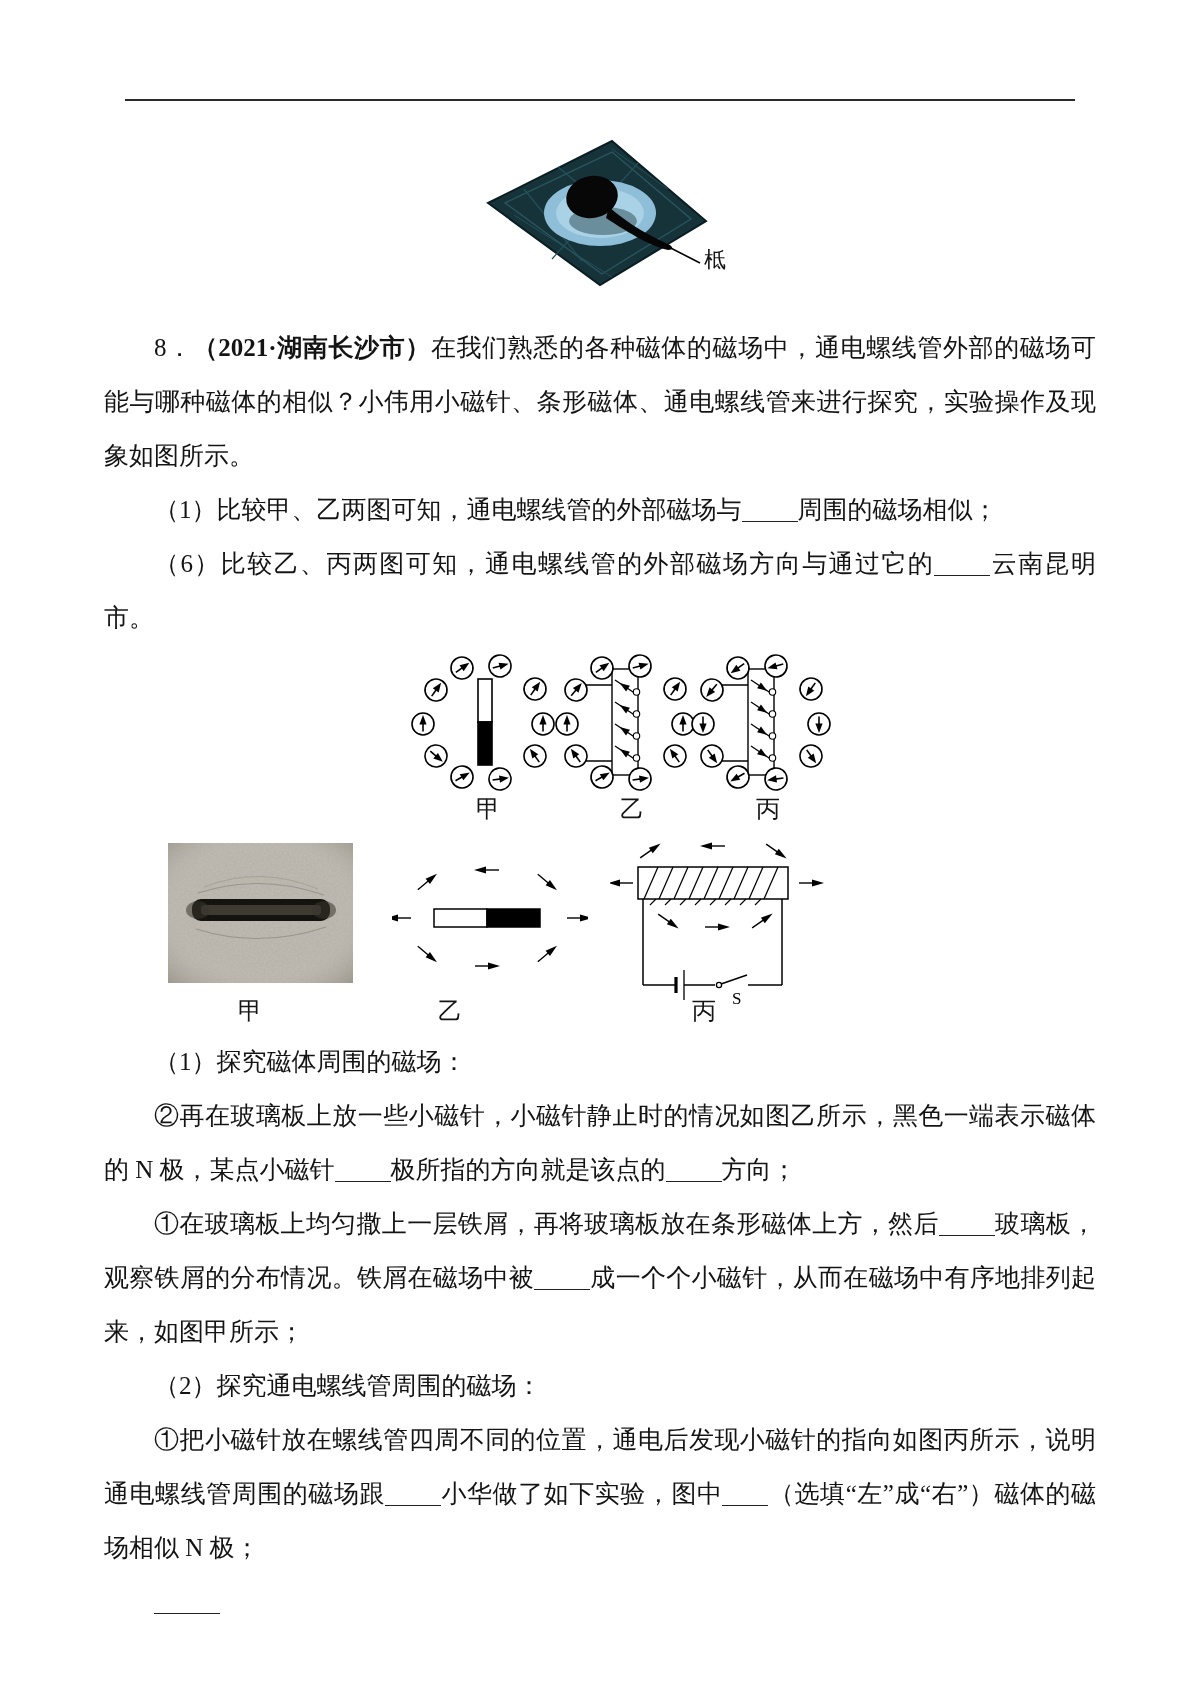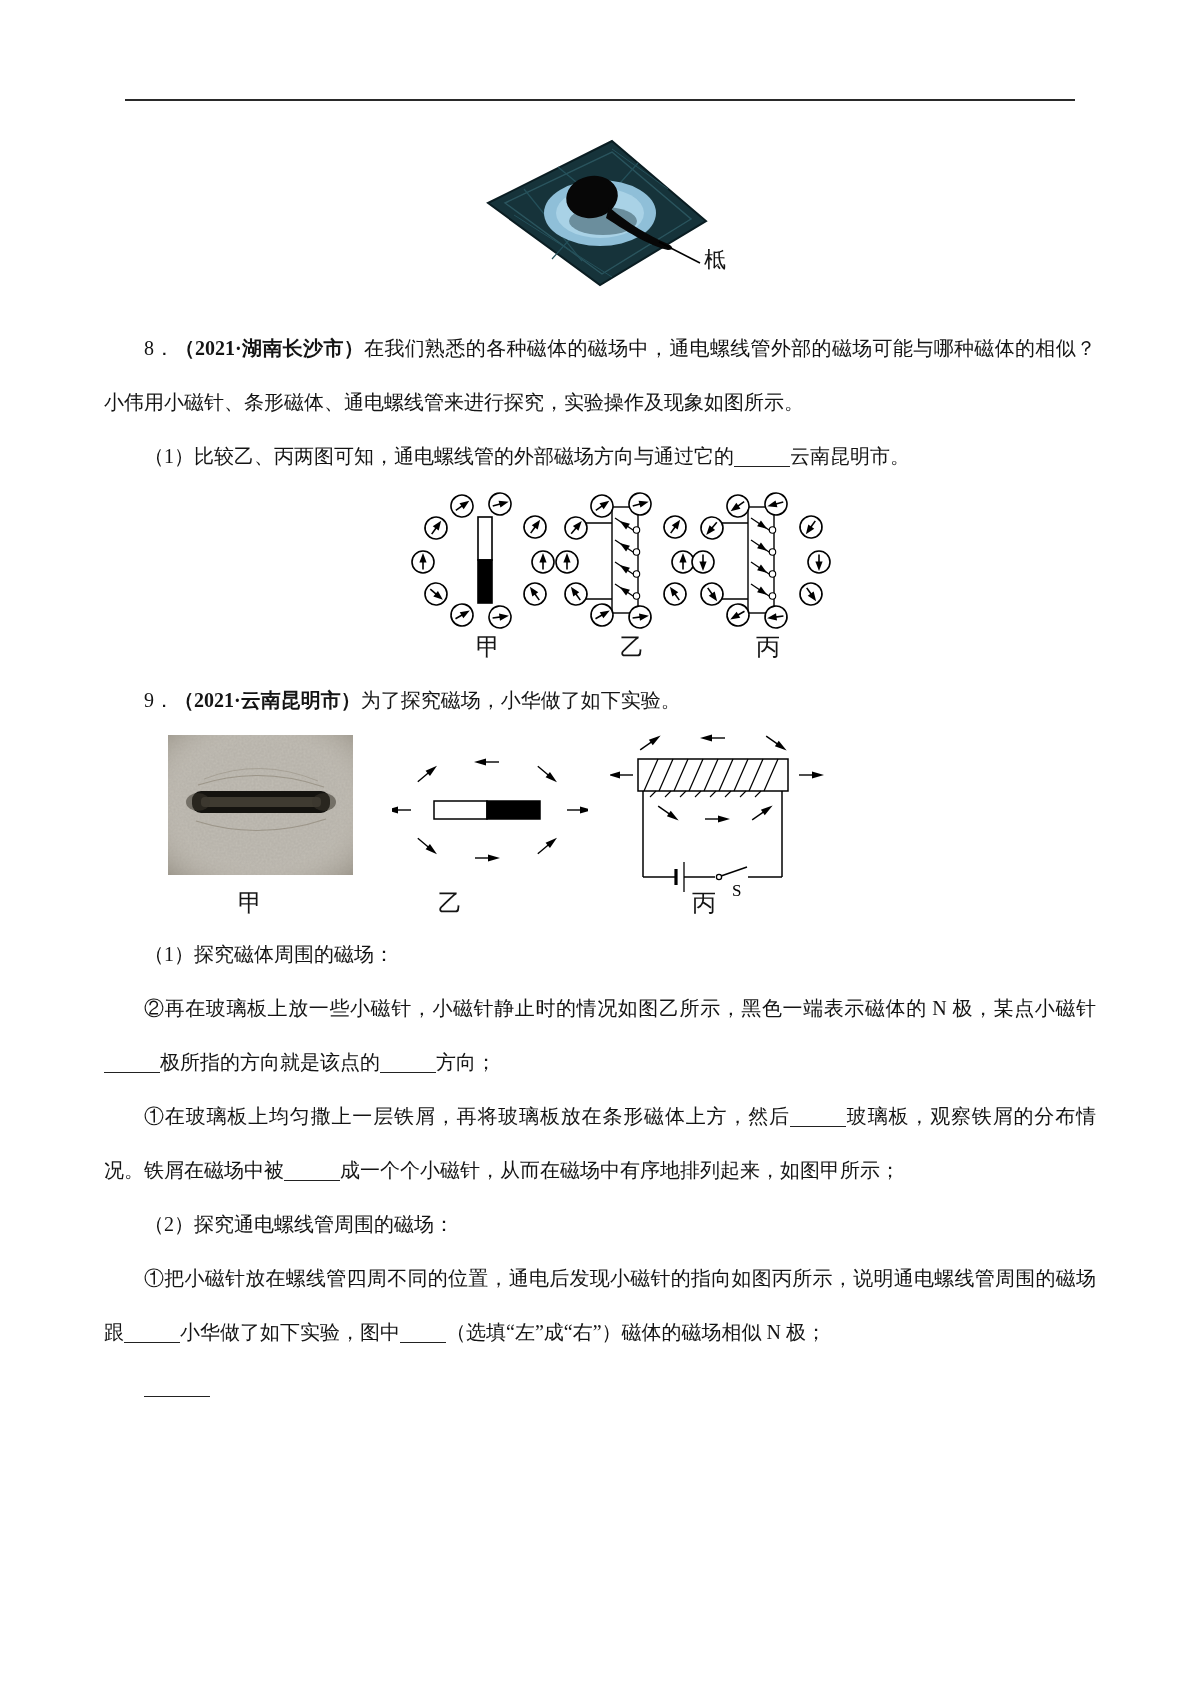--- a/index.html
+++ b/index.html
@@ -5,21 +5,21 @@
   * { margin:0; padding:0; box-sizing:border-box; }
   body{
     width:1200px; height:1698px; background:#ffffff; color:#141414;
     font-family:"Liberation Serif","DejaVu Serif",serif;
     position:relative; overflow:hidden;
   }
   .content{ padding:0 104px; }
   .rule{ width:950px; margin:99px auto 0; border-top:2px solid #2a2a2a; height:0; }
 
   .para{
-    font-size:20px; line-height:54px; text-align:justify; text-indent:2em;
+    font-size:25px; line-height:54px; text-align:justify; text-indent:2em;
     color:#141414;
   }
   .b{ font-weight:700; }
   .blank{
     display:inline-block; width:56px; height:6px;
     border-bottom:1.6px solid #222; vertical-align:-4px;
   }
   .blank.sm{ width:46px; }
   .blank.lg{ width:66px; }
 
@@ -65,22 +65,23 @@
       <ellipse cx="141" cy="84" rx="34" ry="14" fill="#102830" opacity="0.4"></ellipse>
       <ellipse cx="130" cy="60" rx="26" ry="21" fill="#070707" transform="rotate(-12 130 60)"></ellipse>
       <path d="M 147 70 C 168 88 186 98 204 106 C 211 109 213 113 206 113 C 191 110 168 97 144 81 Z" fill="#070707"></path>
       <line x1="197" y1="105" x2="238" y2="126" stroke="#000" stroke-width="1.6"></line>
     </svg>
     <span class="sinan-label">柢</span>
   </div>
 
   <p class="para" style="margin-top:26px"><span>8．</span><span class="b">（2021·湖南长沙市）</span><span>在我们熟悉的各种磁体的磁场中，通电螺线管外部的磁场可能与哪种磁体的相似？小伟用小磁针、条形磁体、通电螺线管来进行探究，实验操作及现象如图所示。</span></p>
 
-
-  <p class="para"><span>（1）比较乙、丙两图可知，通电螺线管的外部磁场方向与通过它的</span><span class="blank"></span><span>云南昆明市。</span></p>
+  <p class="para"><span>（1）比较甲、乙两图可知，通电螺线管的外部磁场与</span><span class="blank"></span><span>周围的磁场相似；</span></p>
+
+  <p class="para"><span>（6）比较乙、丙两图可知，通电螺线管的外部磁场方向与通过它的</span><span class="blank"></span><span>云南昆明市。</span></p>
 
   <div class="fig-q8">
     <svg width="460" height="152" viewBox="0 0 460 152">
       <defs>
         <g id="cmp">
           <circle r="11" fill="#fff" stroke="#000" stroke-width="1.6"></circle>
           <line x1="-7.5" y1="0" x2="1" y2="0" stroke="#000" stroke-width="1.6"></line>
           <polygon points="9,0 -0.5,3.6 -0.5,-3.6" fill="#000"></polygon>
         </g>
       </defs>
@@ -160,21 +161,20 @@
         <use href="#cmp" transform="translate(437,42) rotate(125)"></use>
         <use href="#cmp" transform="translate(445,77) rotate(90)"></use>
         <use href="#cmp" transform="translate(437,109) rotate(55)"></use>
       </g>
     </svg>
     <span class="flabel fl1">甲</span>
     <span class="flabel fl2">乙</span>
     <span class="flabel fl3">丙</span>
   </div>
 
-  <p class="para"><span>9．</span><span class="b">（2021·云南昆明市）</span><span>为了探究磁场，小华做了如下实验。</span></p>
 
   <div class="fig-q9">
     <svg class="ph" width="185" height="140" viewBox="0 0 185 140">
       <defs>
         <filter id="grain" x="0" y="0" width="100%" height="100%">
           <feTurbulence type="fractalNoise" baseFrequency="0.5" numOctaves="2" seed="7"></feTurbulence>
           <feColorMatrix type="matrix" values="0 0 0 0 0.35, 0 0 0 0 0.33, 0 0 0 0 0.30, 0 0 0 0.85 0"></feColorMatrix>
         </filter>
         <radialGradient id="vig" cx="50%" cy="48%" r="75%">
           <stop offset="55%" stop-color="#c9c4bb" stop-opacity="0"></stop>

